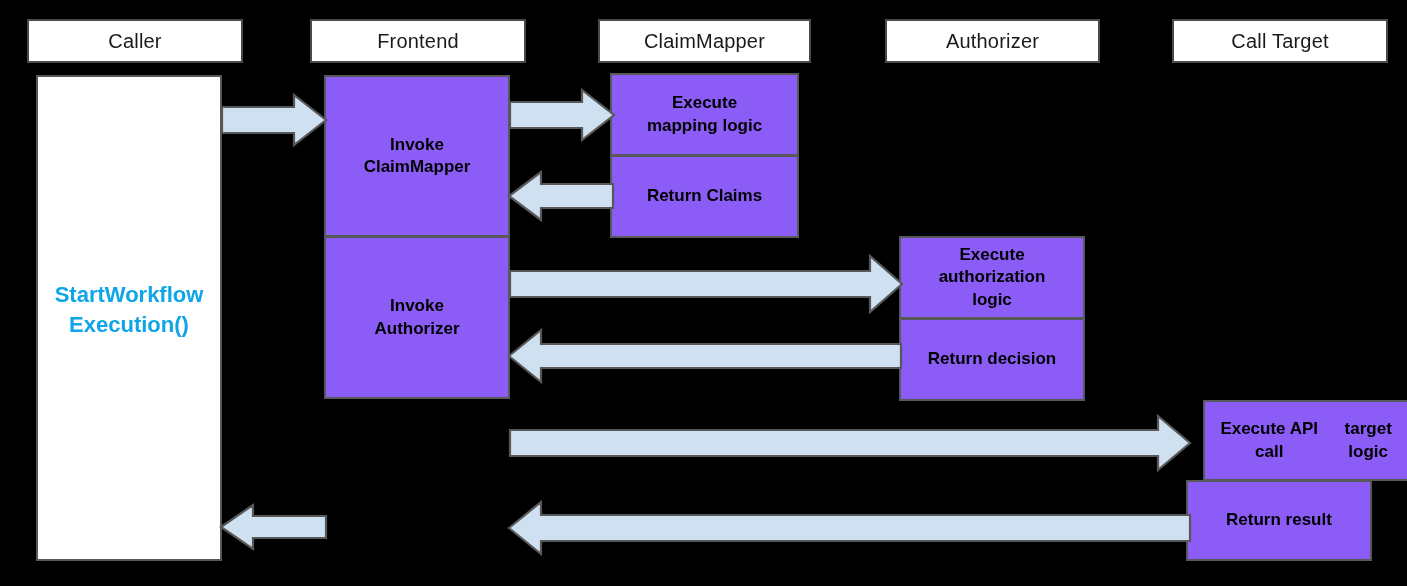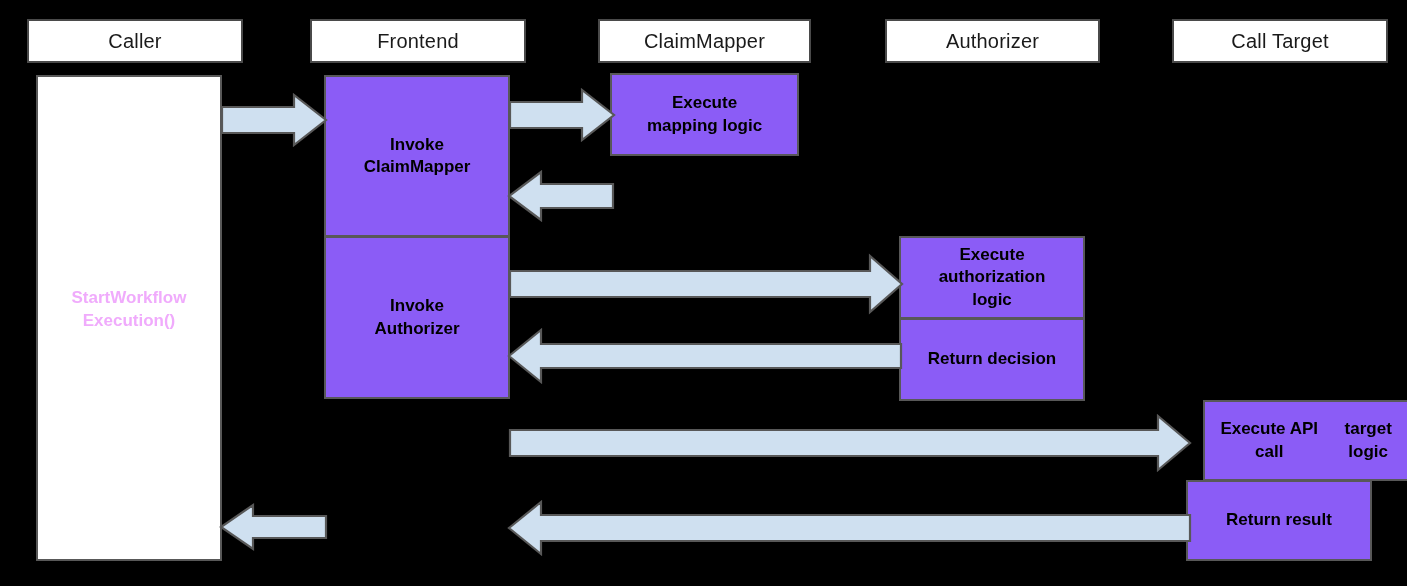--- a/index.html
+++ b/index.html
@@ -51,22 +51,22 @@
     font-size: 17px;
     font-weight: bold;
     line-height: 1.3;
     padding: 0 6px;
   }
   .lifeline-label {
     position: absolute;
     display: flex;
     align-items: center;
     justify-content: center;
-    color: #f0abfc;
-    font-size: 17px;
+    color: #0ea5e9;
+    font-size: 22px;
     font-weight: bold;
     line-height: 1.35;
     pointer-events: none;
   }
 
   
   .block-arrow {
     position: absolute;
   }
   .block-arrow svg {
@@ -116,20 +116,23 @@
     <span>Invoke</span>
     <span>Authorizer</span>
   </div>
 
 
   <div class="activation" style="left:610px; top:73px; width:189px; height:83px; flex-direction:column;">
     <span>Execute</span>
     <span>mapping logic</span>
   </div>
 
+  <div class="activation" style="left:610px; top:155px; width:189px; height:83px; flex-direction:column;">
+    <span>Return Claims</span>
+  </div>
 
   <div class="activation" style="left:899px; top:236px; width:186px; height:83px; flex-direction:column;">
     <span>Execute</span>
     <span>authorization</span>
     <span>logic</span>
   </div>
 
   <div class="activation" style="left:899px; top:318px; width:186px; height:83px; flex-direction:column;">
     <span>Return decision</span>
   </div>

